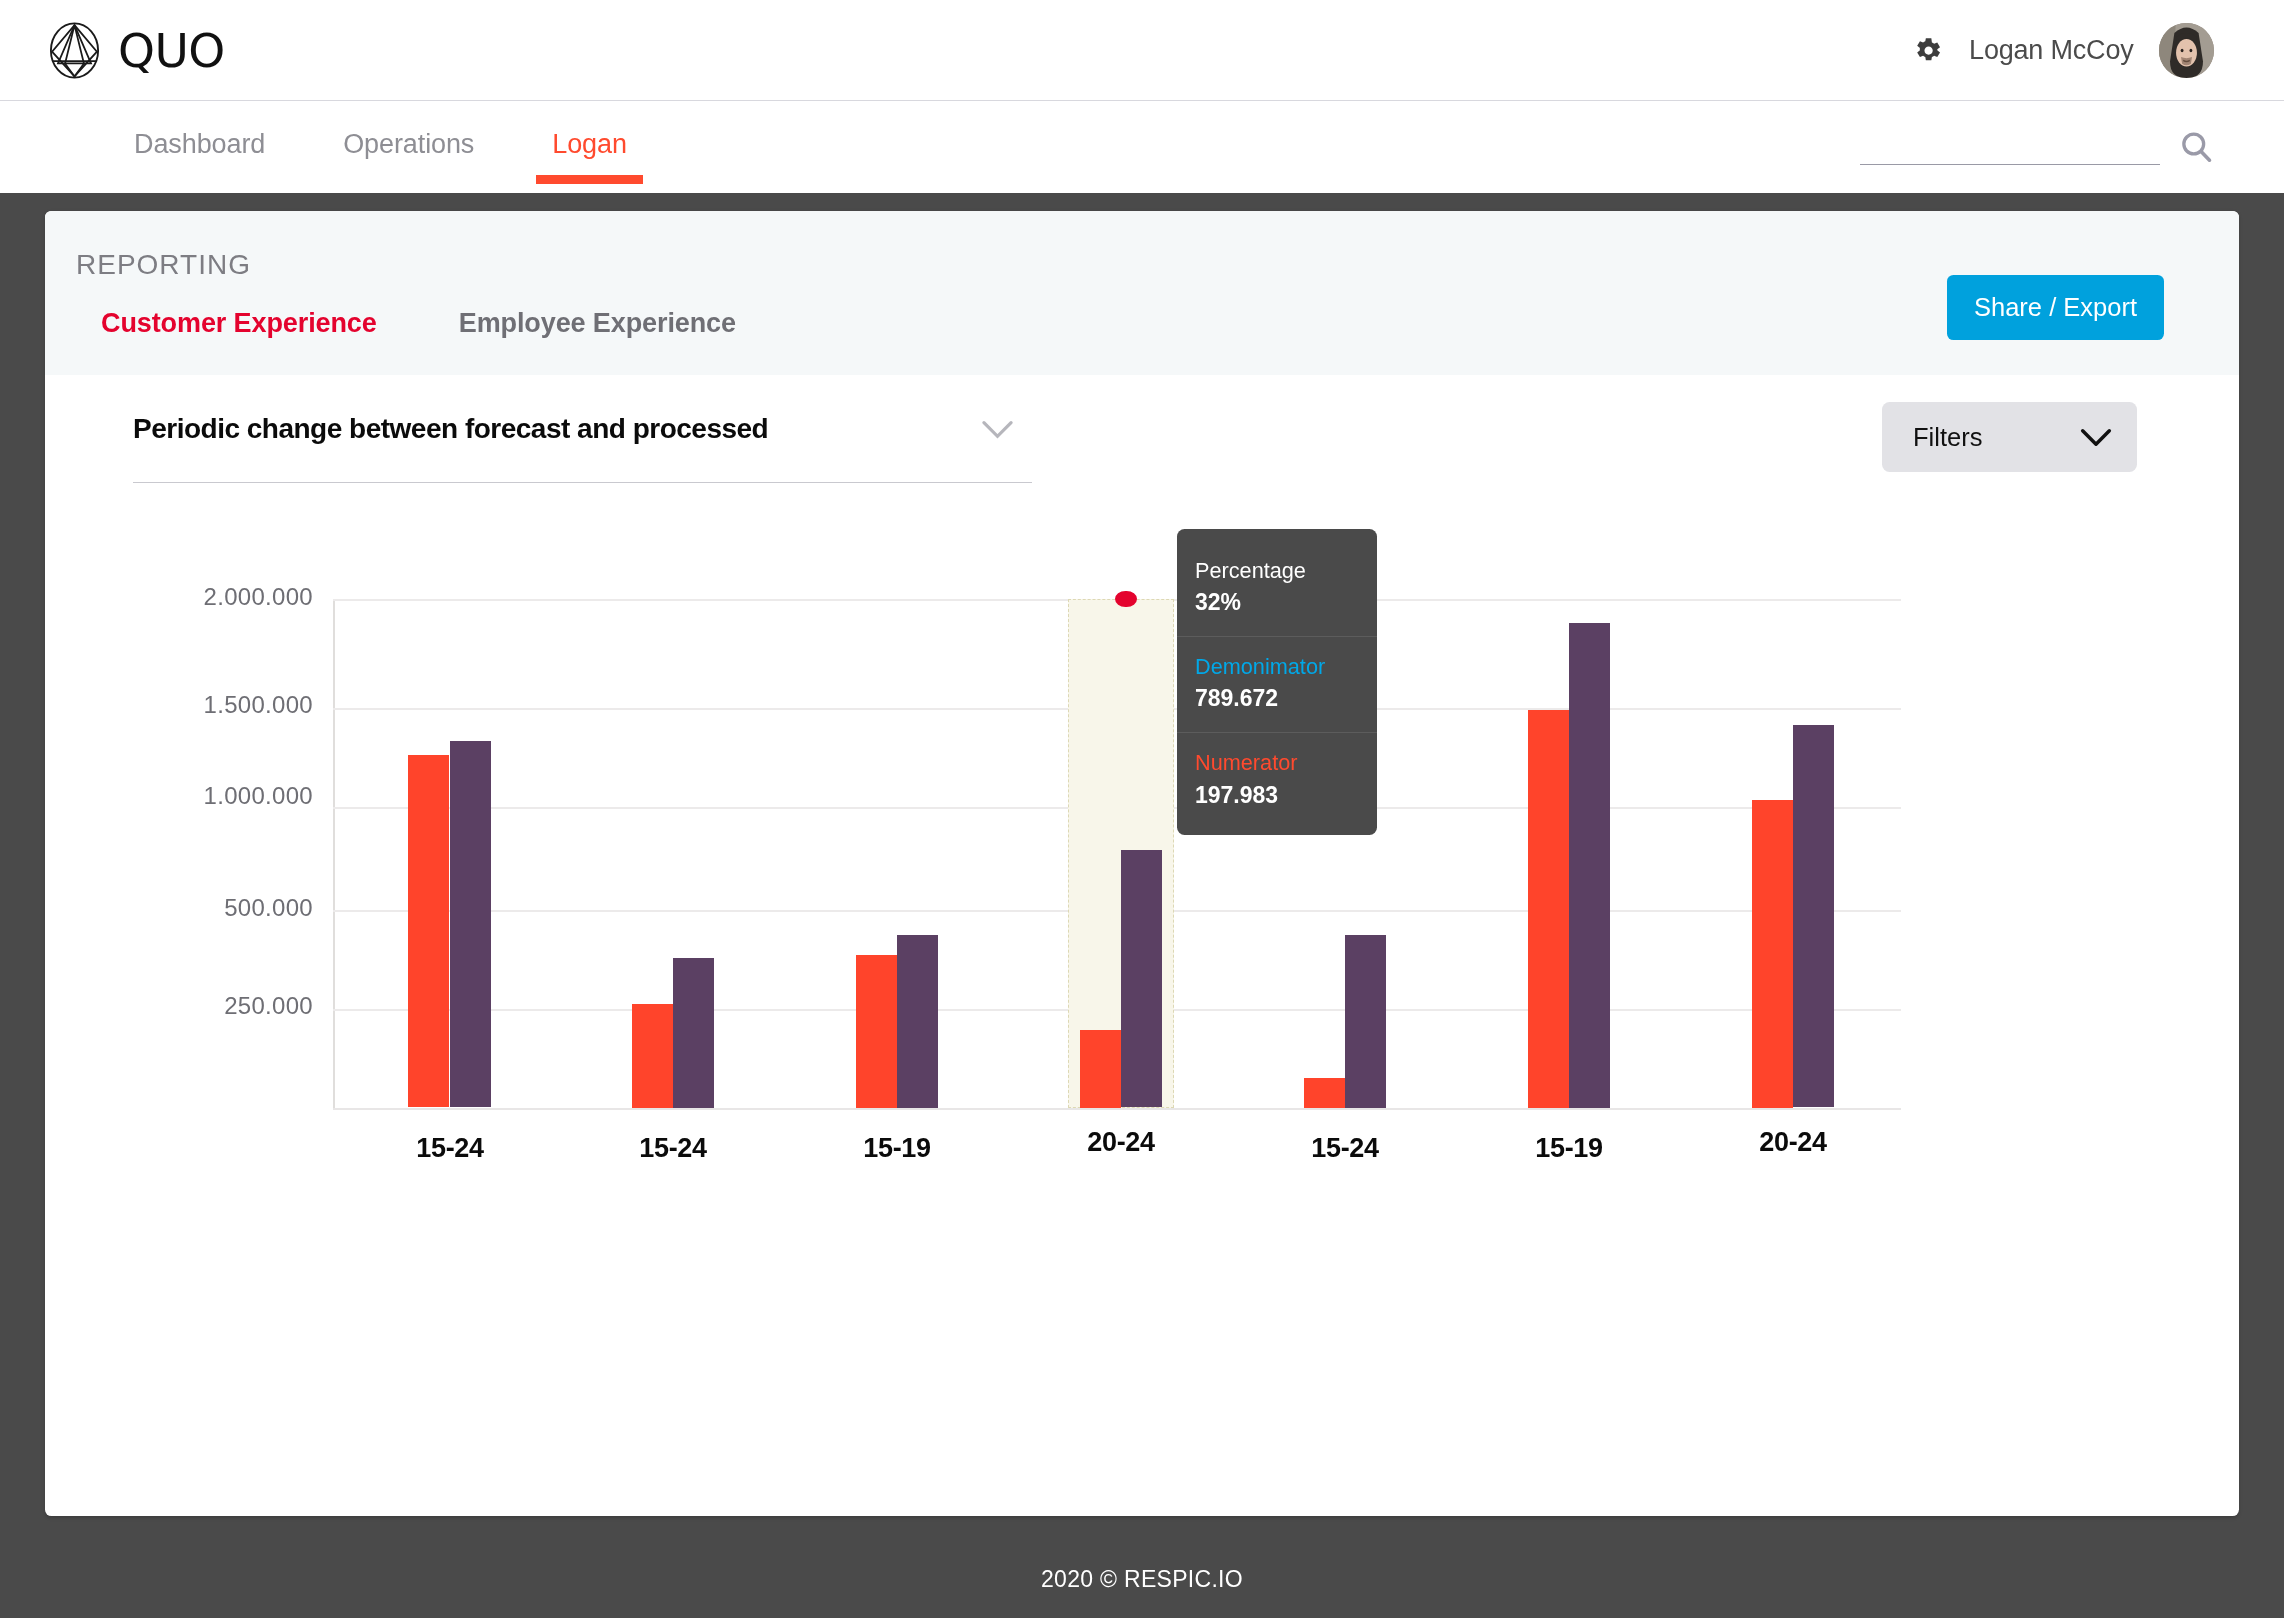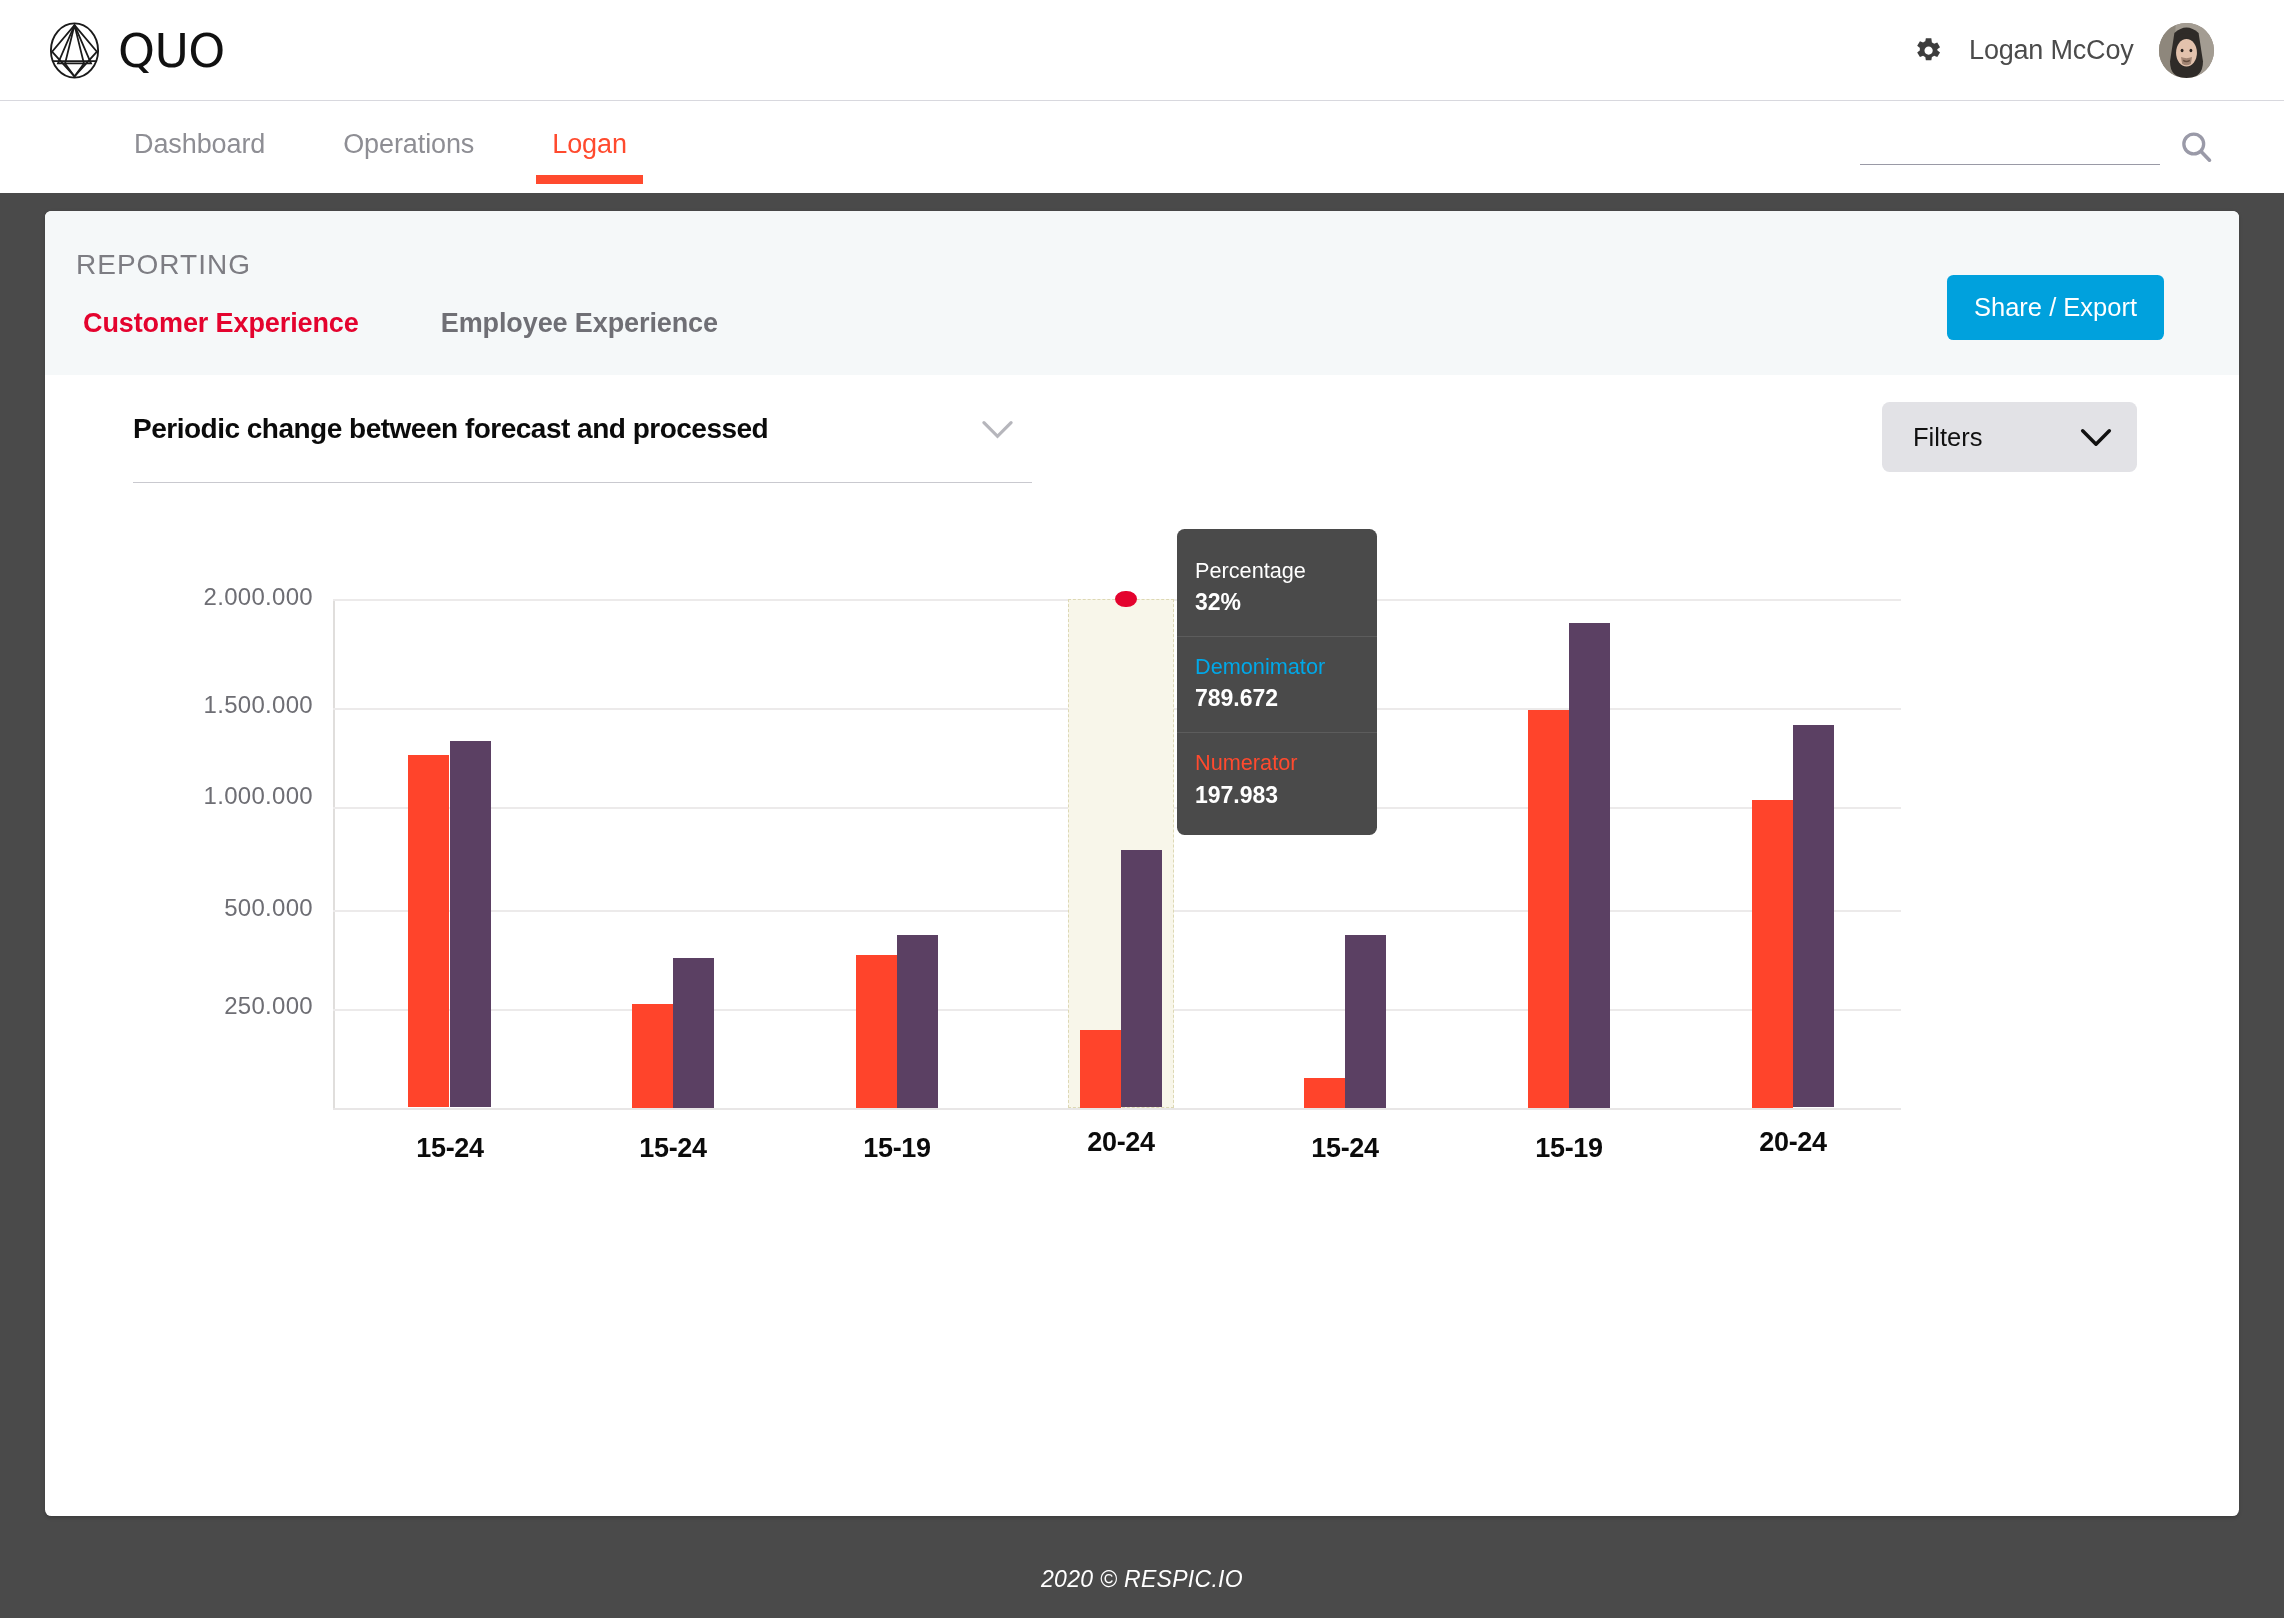--- a/index.html
+++ b/index.html
@@ -69,21 +69,21 @@
     border-radius: 6.4px; overflow: hidden; position: relative;
     box-shadow: 0 1.3px 3.8px rgba(0,0,0,0.18);
   }
   .card-header {
     background: #f5f8f9; padding: 38px 0 0 0; height: 164px; position: relative;
   }
   .report-label {
     font-size: 28px; color: #7d7d83; letter-spacing: 1px;
     padding-left: 31px; font-weight: 400;
   }
-  .subtabs { display: flex; padding-left: 38px; margin-top: 27px; }
+  .subtabs { display: flex; padding-left: 56px; margin-top: 27px; }
   .subtab {
     font-size: 27px; color: #6f6f75; font-weight: bold; margin-right: 82px;
     cursor: pointer; letter-spacing: -0.1px;
   }
   .subtab.active { color: #e4032e; }
   .share-btn {
     position: absolute; right: 75px; top: 64px;
     background: #00a1dd; color: #fff; border: none; border-radius: 6.4px;
     font-size: 25.5px; padding: 18px 27px; cursor: pointer;
     font-family: "Liberation Sans", sans-serif;
@@ -151,21 +151,21 @@
   .tt-label.cyan { color: #00a8e8; }
   .tt-label.orange { color: #ff4a2e; }
   .tt-value { font-size: 23px; font-weight: bold; color: #ffffff; line-height: 1.5; }
   .tt-sep { height: 0.6px; background: #5c5c5c; margin: 16.6px 0 15.3px 0; }
 
   
   .footer {
     flex: 0 0 auto; height: 79px; background: #4a4a4a;
     display: flex; align-items: center; justify-content: center;
   }
-  .footer-text { color: #ffffff; font-size: 23px; letter-spacing: 0.3px; font-style: italic; }
+  .footer-text { color: #ffffff; font-size: 23px; letter-spacing: 0.3px; }
 </style>
 </head>
 <body>
 
 <div class="page">
 
   <div class="topbar">
     <div class="brand">
       <svg class="brand-mark" viewBox="0 0 100 100">
         <ellipse cx="50" cy="50" rx="40" ry="46" fill="none" stroke="#1a1a1a" stroke-width="3.2"></ellipse>

